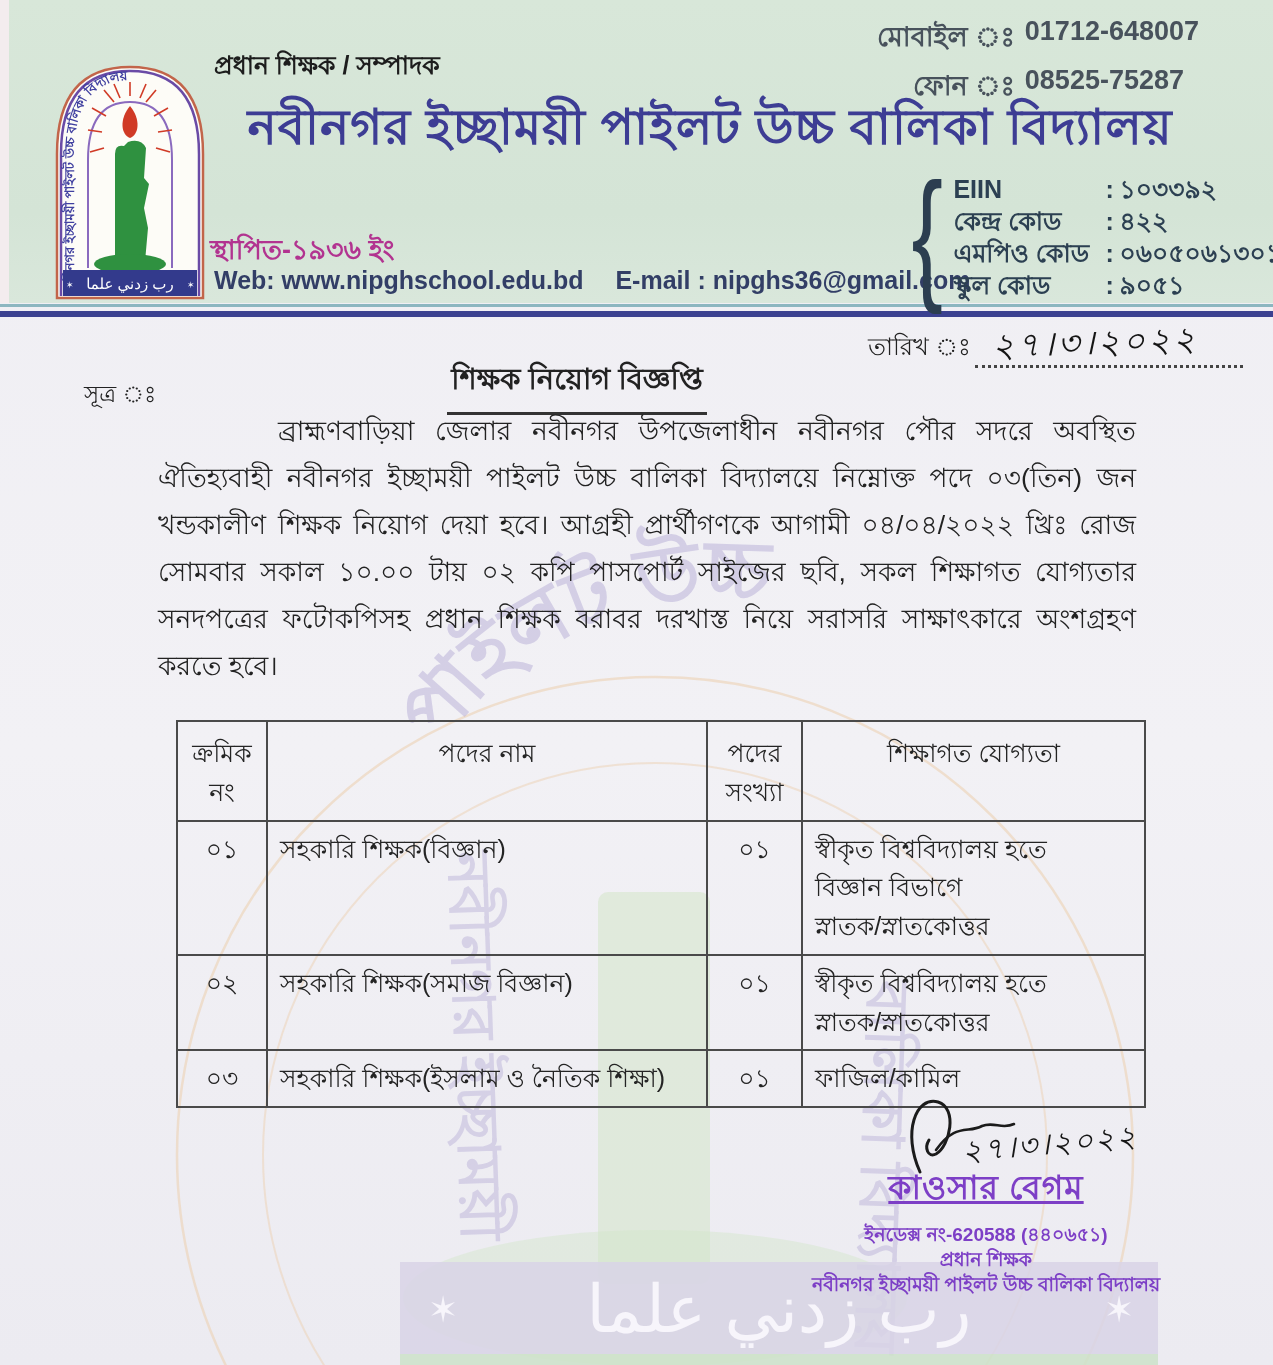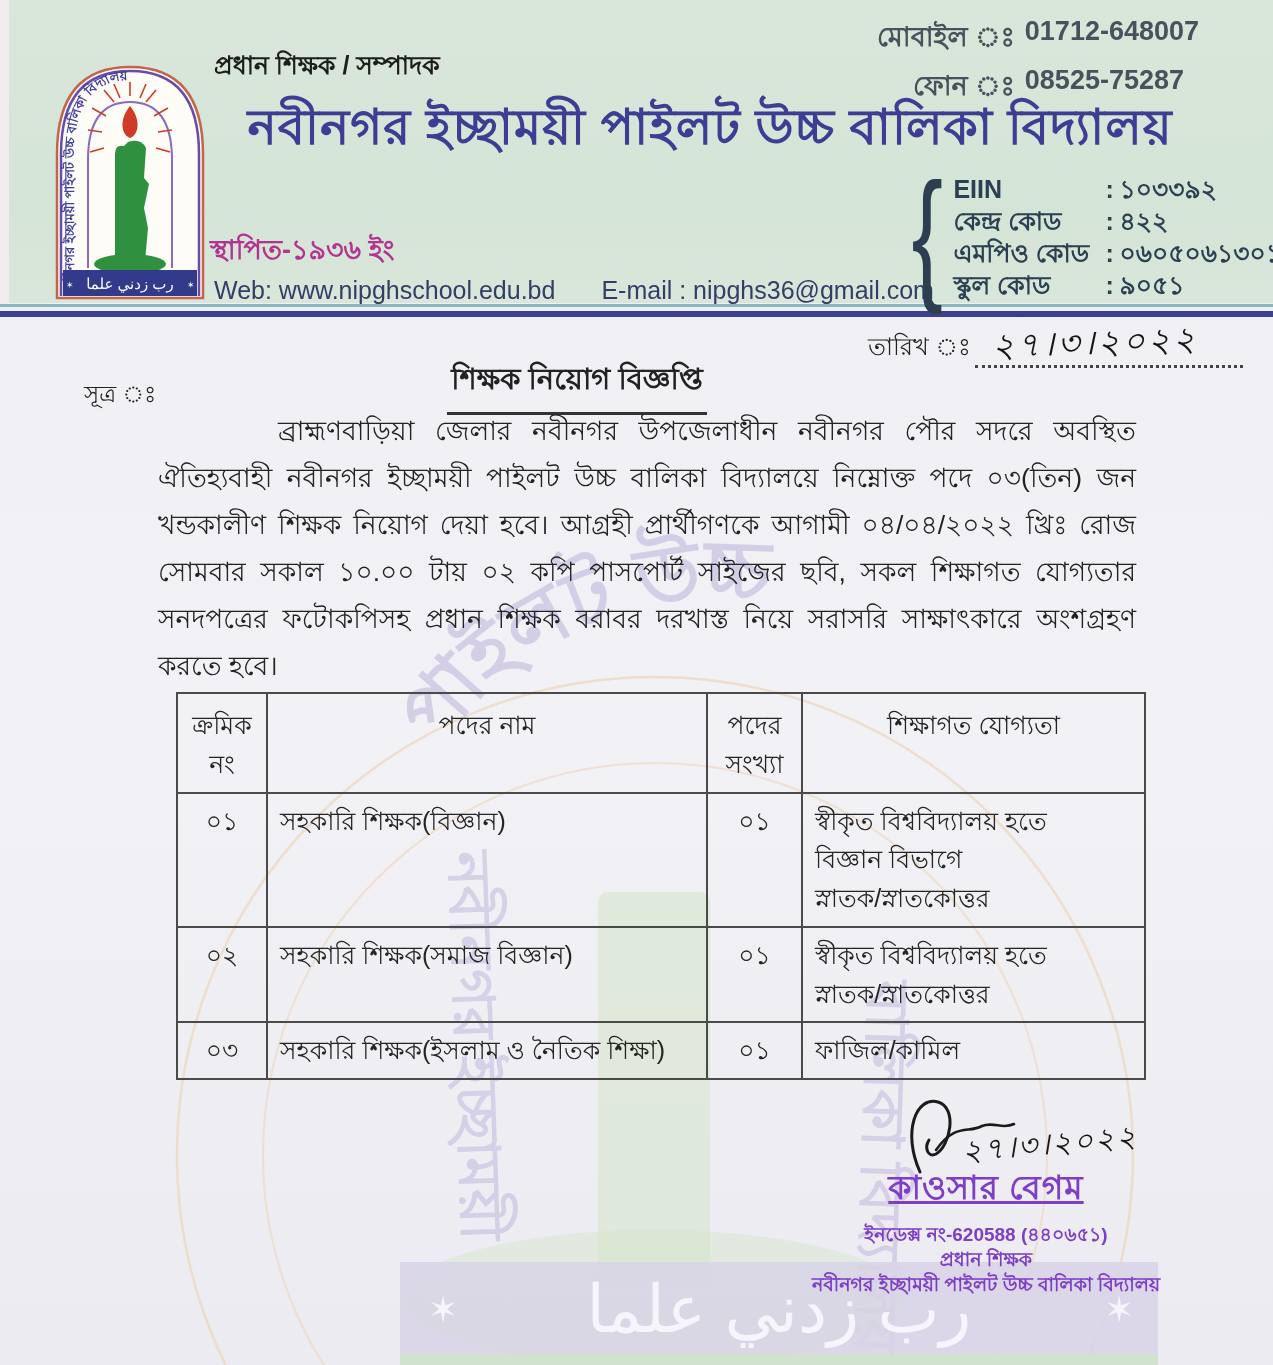--- a/index.html
+++ b/index.html
@@ -19,21 +19,21 @@
   .sep-thin { position:absolute; left:0; top:304px; width:1273px; height:3px; background:#8cb6c0; z-index:2; }
   .sep-thick{ position:absolute; left:0; top:311px; width:1273px; height:6px; background:#3b4190; z-index:2; }
 
   .role-line { position:absolute; left:214px; top:46px; font-size:25px; font-weight:bold; color:#1d1d1d; z-index:3; }
   .school-name {
     position:absolute; left:205px; top:90px; width:1010px; text-align:center;
     font-size:49px; font-weight:bold; color:#3d3d94; letter-spacing:1px; z-index:3;
   }
   .address-line { position:absolute; left:212px; top:184px; font-size:27px; font-weight:bold; color:#17922f; z-index:3; }
   .established { position:absolute; left:210px; top:229px; width:600px; text-align:left; font-size:27px; font-weight:bold; color:#b23390; z-index:3; }
-  .web-line { position:absolute; left:214px; top:266px; font-size:25px; font-weight:normal; color:#323e66; z-index:3; display:flex; gap:46px;margin-top:10px; }
+  .web-line { position:absolute; left:214px; top:266px; font-size:25px; font-weight:bold; color:#323e66; z-index:3; display:flex; gap:32px; }
 
   .contact-block {
     position:absolute; right:74px; top:16px; z-index:3;
     display:grid; grid-template-columns:auto auto; column-gap:10px; row-gap:4px;
     font-size:27px; font-weight:bold; color:#48525c;
   }
   .contact-block .lbl { text-align:right; }
 
   .codes-block { position:absolute; left:903px; top:170px; z-index:3; display:flex; align-items:stretch; }
   .codes-brace { font-size:145px; font-weight:100; color:#2c3e50; line-height:128px; transform:scaleX(.65); margin-right:2px; }
@@ -51,21 +51,21 @@
 
   
   .notice-title-wrap { position:absolute; left:0; top:356px; width:1154px; text-align:center; z-index:1; }
   .notice-title { display:inline-block; font-size:29px; font-weight:600; color:#222; border-bottom:3px solid #333; padding:0 4px 7px 4px; }
   .notice-body {
     position:absolute; left:158px; top:408px; width:978px; z-index:1;
     font-size:26.5px; line-height:47px; color:#222; text-align:justify; text-indent:120px;
   }
 
   
-  .positions-table { position:absolute; left:176px; top:692px; z-index:1; border-collapse:collapse; table-layout:fixed; width:968px; }
+  .positions-table { position:absolute; left:176px; top:720px; z-index:1; border-collapse:collapse; table-layout:fixed; width:968px; }
   .positions-table th, .positions-table td { border:2px solid #4a4a4a; font-size:25px; color:#242424; padding:8px 12px; vertical-align:top; font-weight:normal; line-height:1.55; }
   .positions-table th { text-align:center; vertical-align:top; padding-top:12px; }
   .col-serial { width:90px; }  .col-name { width:440px; }  .col-count { width:95px; }  .col-qual { width:343px; }
   .cell-center { text-align:center; }
   .pre { white-space:pre-line; }
   .row-1 { height:118px; } .row-2 { height:88px; } .row-3 { height:46px;padding-left:16px; } .row-h { height:82px; }
 
   
   .watermark { position:absolute; left:0; top:0; width:1273px; height:1365px; z-index:0; pointer-events:none; }
 

